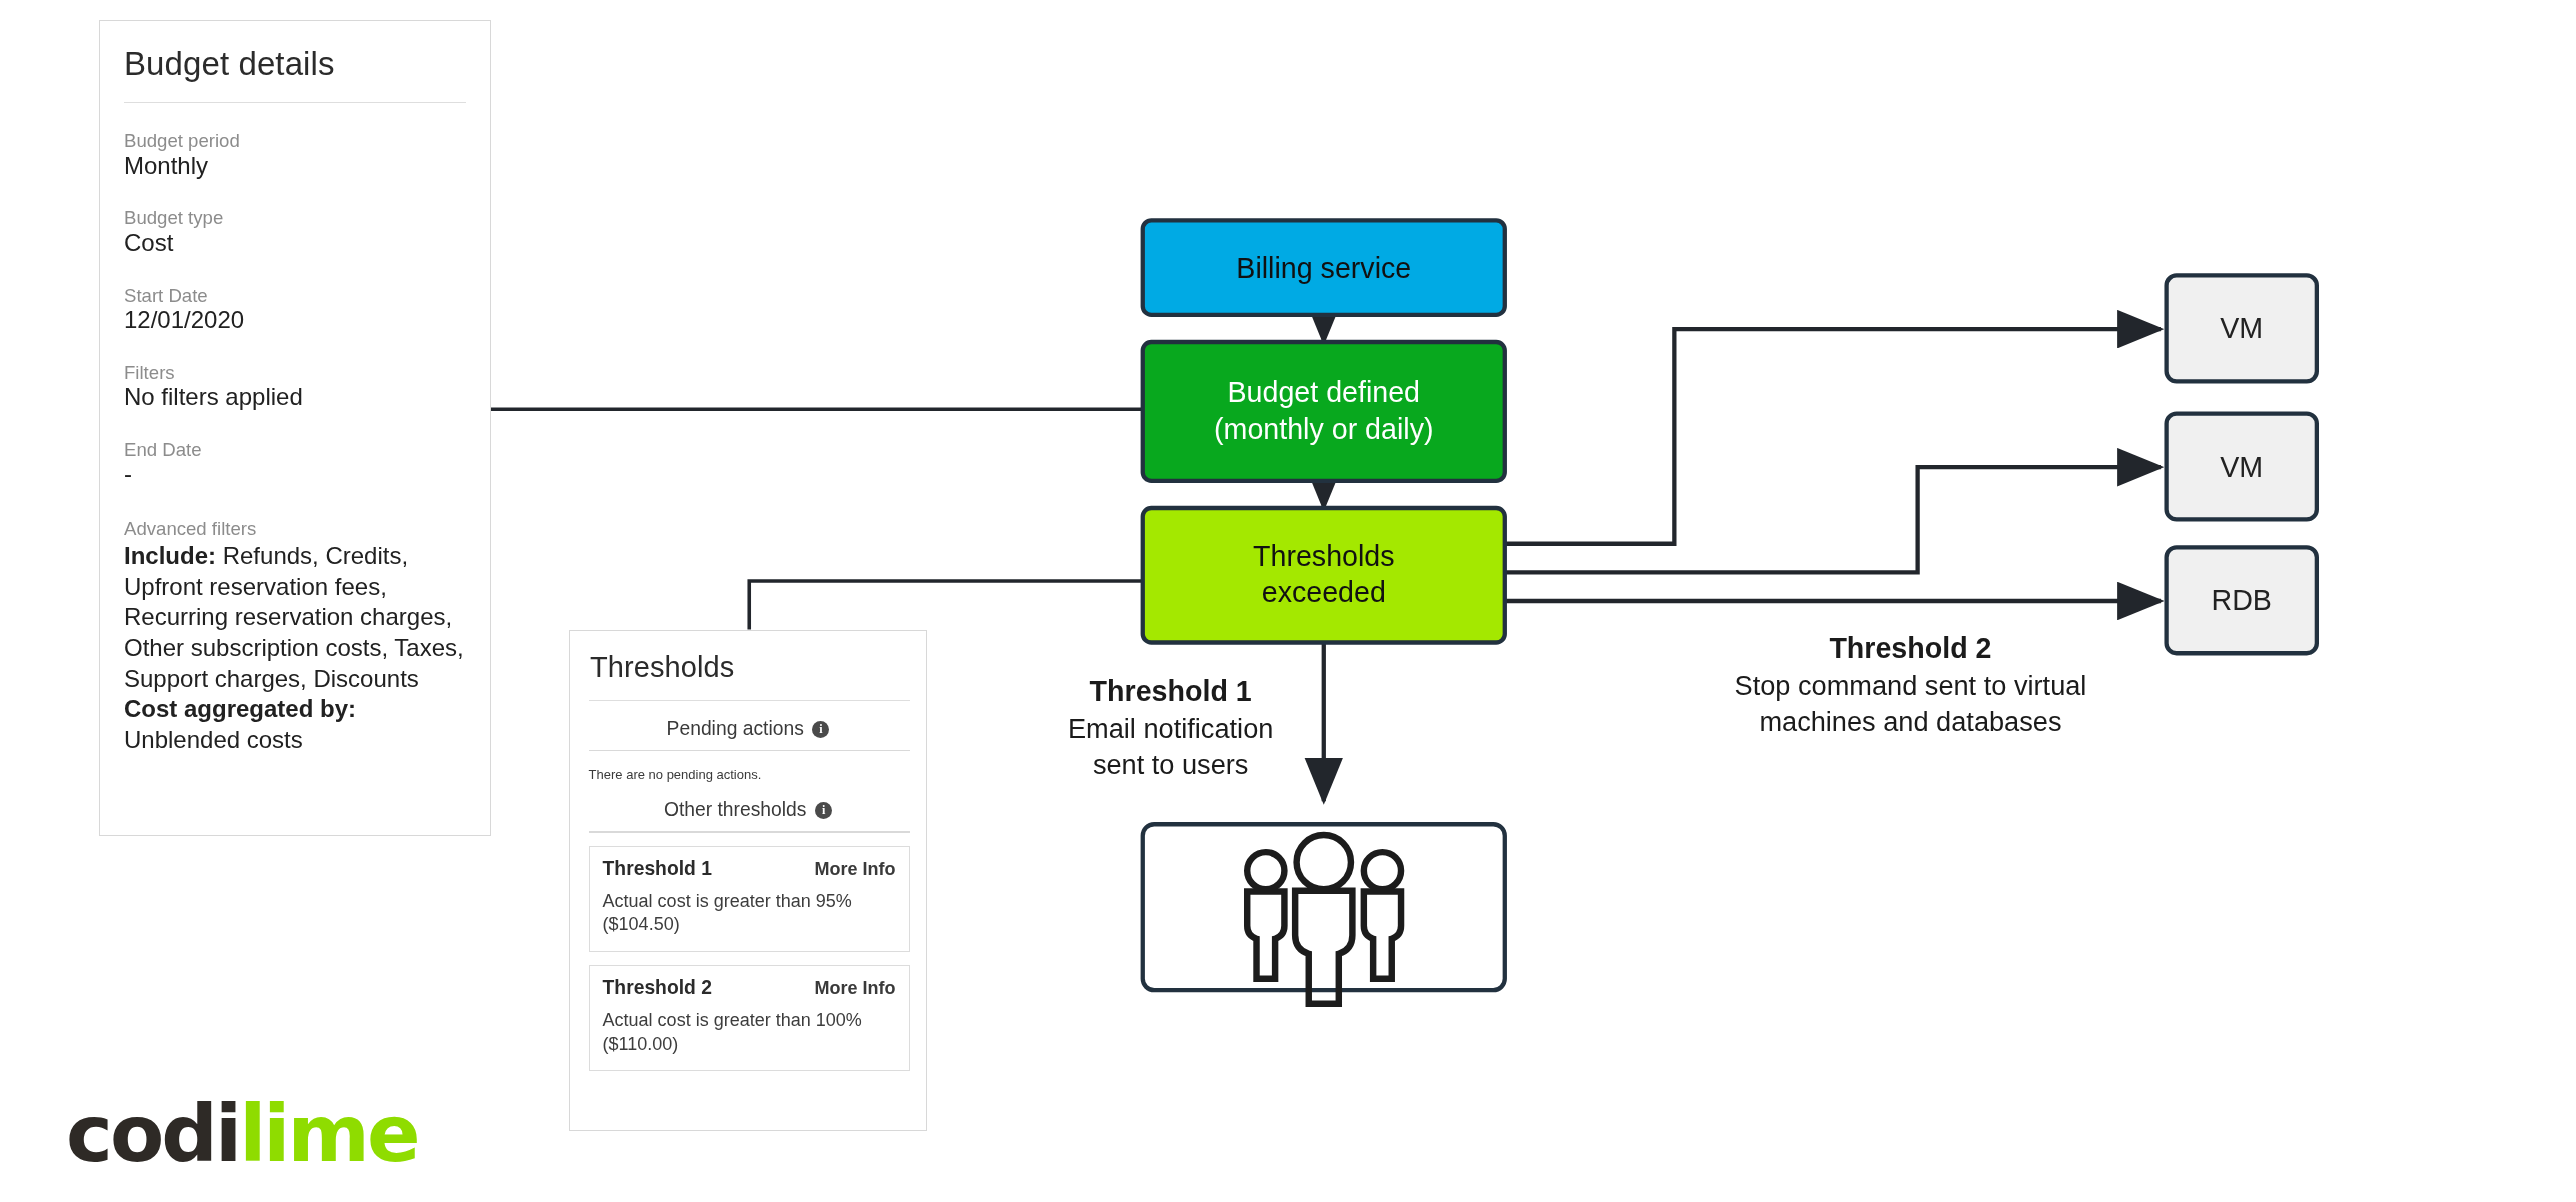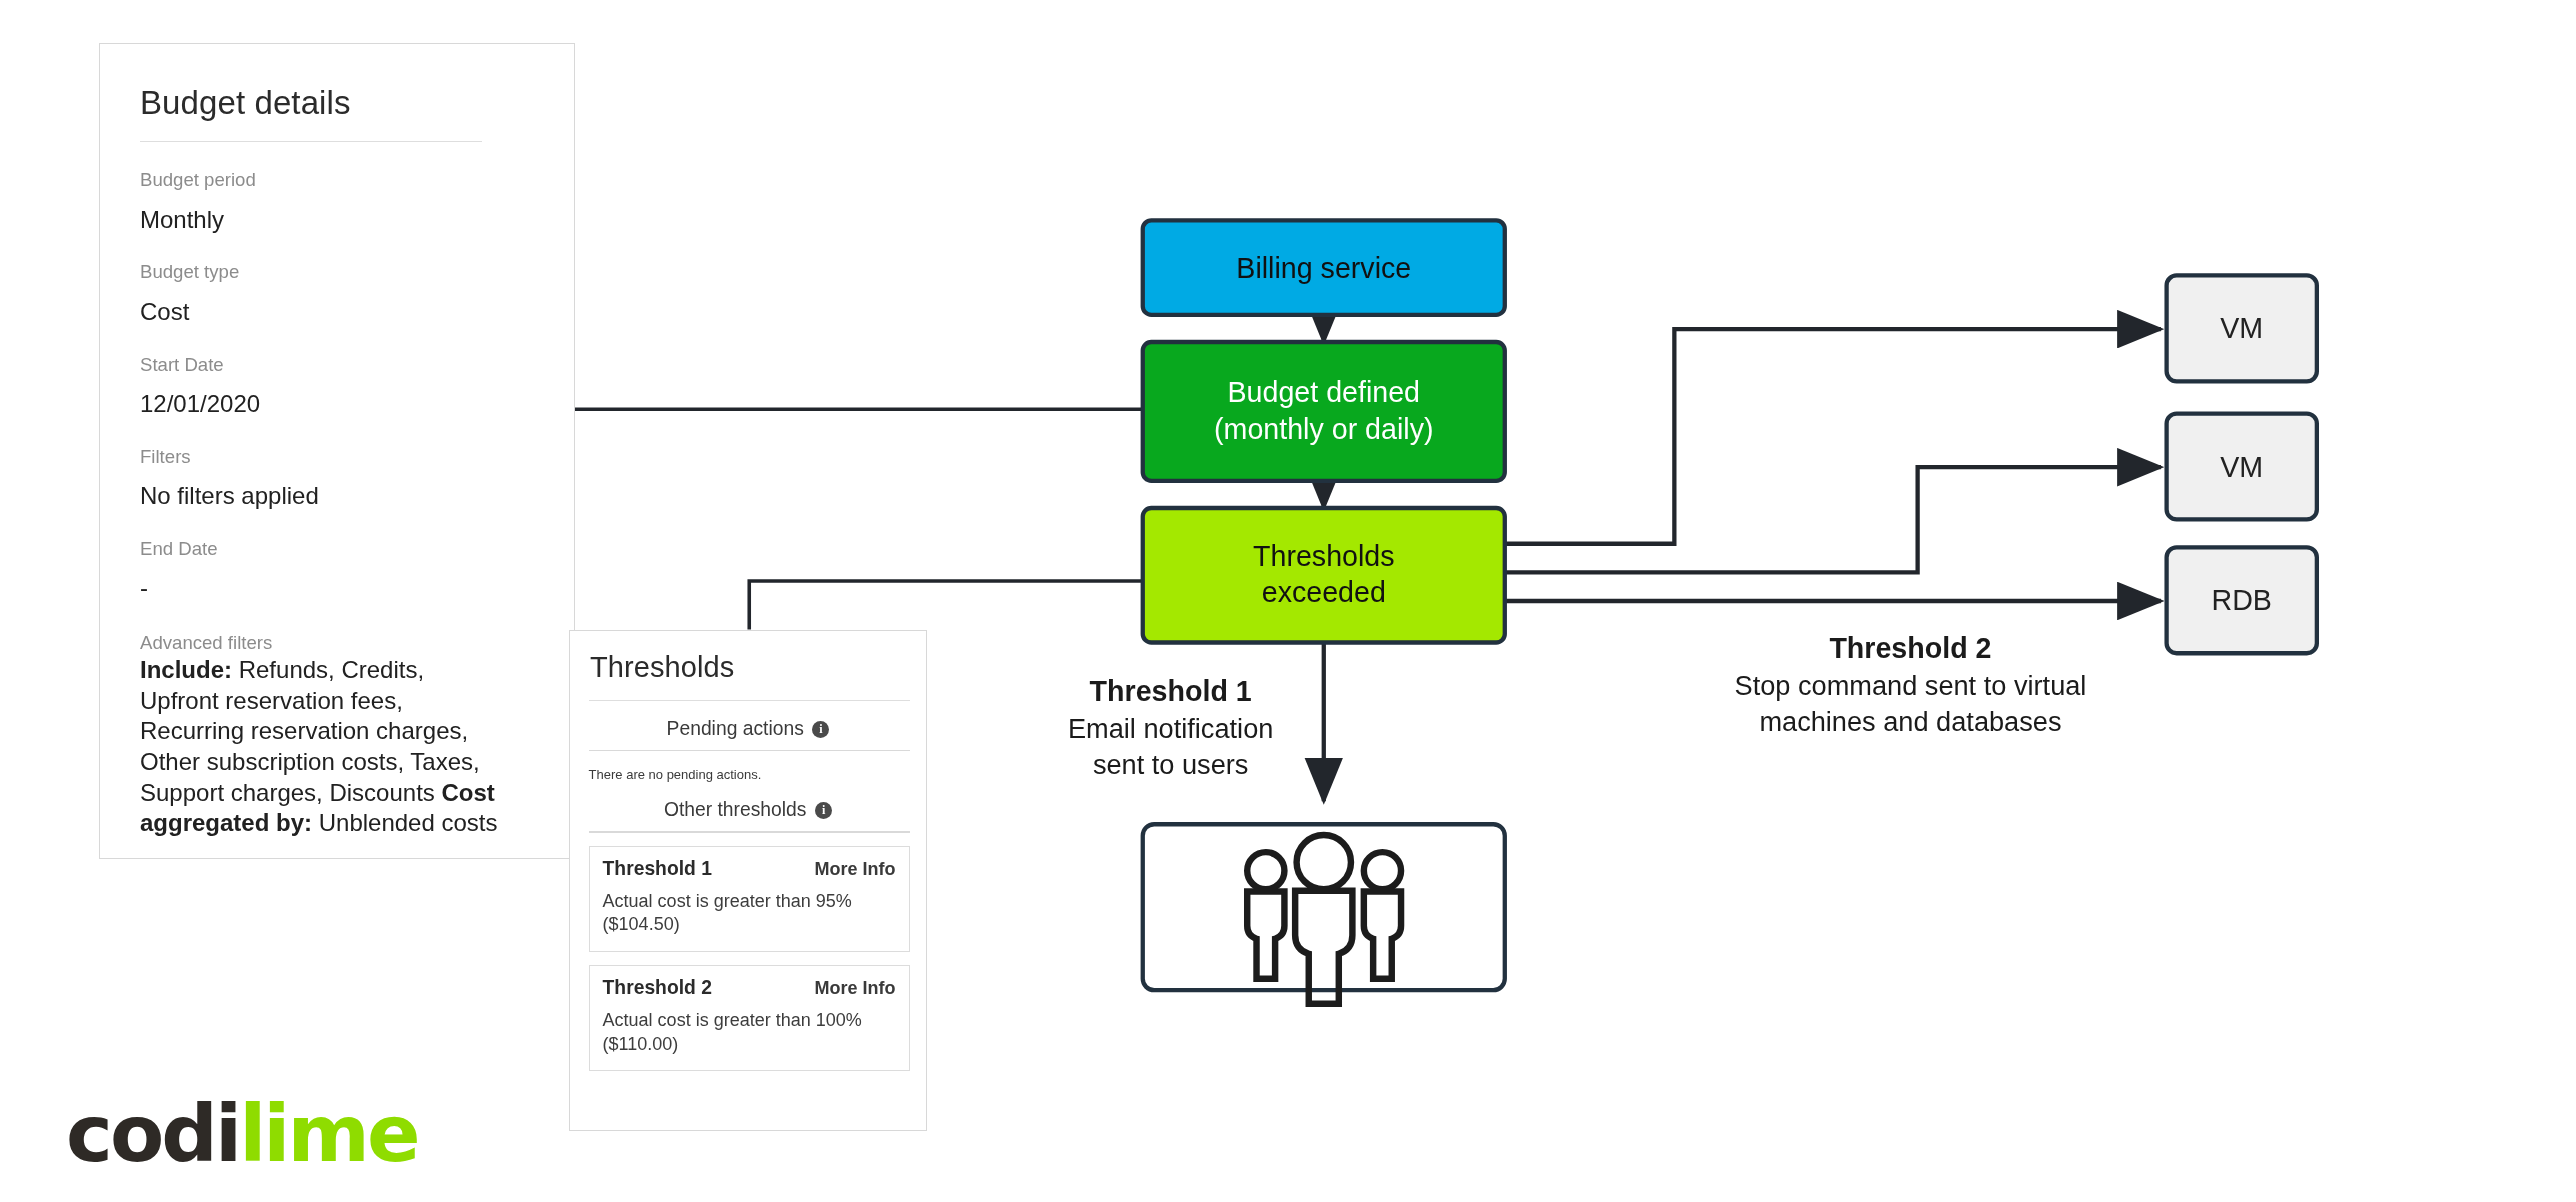--- a/index.html
+++ b/index.html
@@ -29,26 +29,26 @@
     height:1.4px;background:#dedede;border:0;margin:0;
   }
   .field-label{
     font-size:18.6px;color:#8c8c8c;font-weight:400;line-height:1.15;
   }
   .field-value{
     font-size:24px;color:#212121;font-weight:400;line-height:1.2;
   }
 
   
-  #budget-panel{left:99px;top:43px;width:476px;height:816px;padding:16px;}
+  #budget-panel{left:99px;top:20px;width:392px;height:816px;padding:0;}
   #budget-panel .inner{padding:17px 24px 0 24px;}
   #budget-panel .panel-title{margin:7.2px 0 0 0;}
   #budget-panel .rule{margin:18.6px 0 0 0;width:342px;}
   .field{margin-top:27px;}
-  .field .field-value{margin-top:15px;}
+  .field .field-value{margin-top:0;}
   #adv-block{margin-top:29px;}
   #adv-text{
     font-size:24px;color:#212121;line-height:1.28;margin-top:1.4px;
     max-width:358px;
   }
   #adv-text b{font-weight:700;}
 
   
   #thresholds-panel{left:569px;top:630px;width:358px;height:501px;}
   #thresholds-panel .inner{padding:14.3px 18.6px 0 18.6px;}

